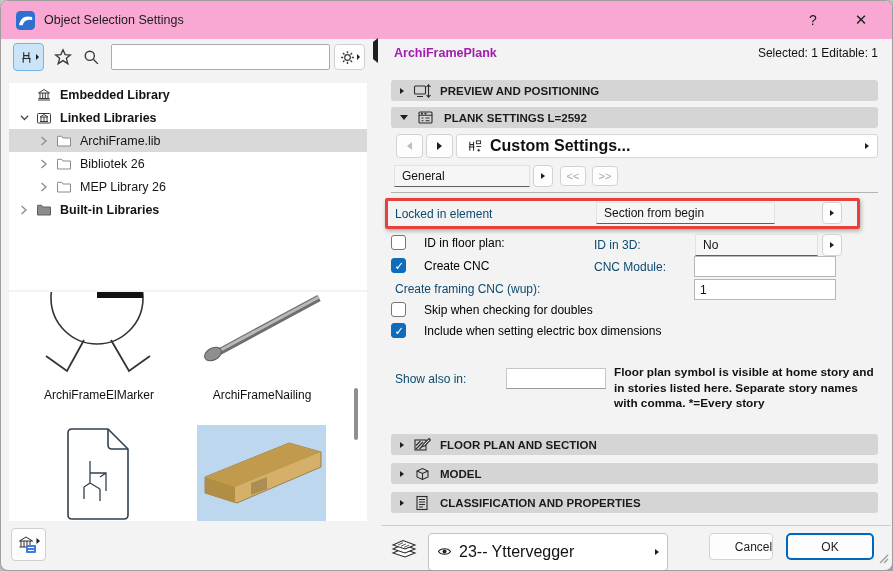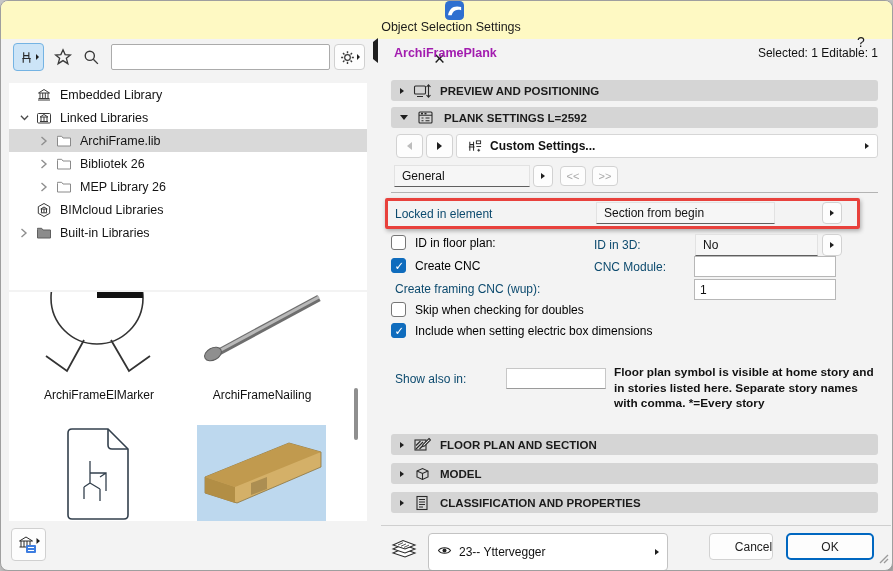--- a/index.html
+++ b/index.html
@@ -2,22 +2,22 @@
 <html><head>
 <meta charset="utf-8">
 <style>
   * { box-sizing: border-box; margin: 0; padding: 0; }
   html,body { background:#c9c9c9; font-family:"Liberation Sans", sans-serif; }
   .win { position:relative; width:893px; height:571px; background:#f3f3f3;
          border:1px solid #9f9f9f; border-radius:8px; overflow:hidden;
          box-shadow:3px 4px 10px rgba(0,0,0,.3); }
 
   
-  .titlebar { position:absolute; left:0; top:0; right:0; height:38px; background:#fef9c3;
-              display:flex; align-items:center;flex-direction:column; }
+  .titlebar { position:absolute; left:0; top:0; right:0; height:38px; background:#f9a8d4;
+              display:flex; align-items:center; }
   .logo { width:19px; height:19px; margin-left:15px; display:flex; }
   .wtitle { margin-left:9px; font-size:12.5px; color:#1b1b1b; }
   .tbtn { border:none; background:transparent; font-size:14px; color:#1b1b1b; width:34px; height:30px;
           display:flex; align-items:center; justify-content:center; cursor:default; }
   .tbtn.help { margin-left:auto; margin-right:14px; }
   .tbtn.close { margin-right:14px; font-size:15px; }
 
   
   .toolbtn { position:absolute; display:flex; align-items:center; justify-content:center; gap:2px;
              background:transparent; border:1px solid transparent; border-radius:4px; }
@@ -30,21 +30,21 @@
   .tri-r.sm { border-left-width:4px;border-top-width:3.5px;border-bottom-width:3.5px; }
   .tri-r.tiny { border-left-width:3.5px;border-top-width:3px;border-bottom-width:3px; }
   .tri-d { width:0;height:0;border-top:5px solid #1e1e1e;border-left:4px solid transparent;border-right:4px solid transparent; }
   .tri-l { width:0;height:0;border-right:5px solid #1e1e1e;border-top:4px solid transparent;border-bottom:4px solid transparent; }
   .tri-l.dis { border-right-color:#bdbdbd; }
 
   
   .tree { position:absolute; left:8px; top:82px; width:358px; height:207px; background:#fff; overflow:hidden; }
   .trow { height:23px; display:flex; align-items:center; font-size:12.5px; color:#141414; }
   .trow.sel { background:#d9d9d9; }
-  .trow.b { font-weight:normal; }
+  .trow.b { font-weight:bold; }
   .chev { width:18px; margin-left:6px; display:flex; justify-content:center; align-items:center; flex:none; }
   .lvl2 .chev { margin-left:26px; }
   .ticon { width:18px; height:17px; margin:0 7px 0 2px; display:flex; align-items:center; justify-content:center; flex:none; }
 
   
   .preview { position:absolute; left:8px; top:291px; width:358px; height:229px; background:#fff; overflow:hidden; }
   .thumb { position:absolute; }
   .pv-label { position:absolute; font-size:12px; color:#111; text-align:center; width:170px; }
   .pv-scroll { position:absolute; left:345px; top:96px; width:4px; height:52px; background:#8f8f8f; border-radius:2px; }
   .lib-opts { position:absolute; left:10px; top:527px; width:35px; height:33px; background:#fdfdfd;
@@ -58,23 +58,23 @@
   .bar { position:absolute; left:10px; width:487px; height:21px; background:#d5d5d5; border-radius:3px;
          display:flex; align-items:center; gap:9px; padding:0 9px; font-weight:bold; font-size:11.5px; color:#1b1b1b; }
   .sicon { width:18px; height:16px; display:flex; align-items:center; justify-content:center; flex:none; }
   .btn { position:absolute; background:#fdfdfd; border:1px solid #d2d2d2; border-radius:4px;
          display:flex; align-items:center; justify-content:center; font-size:11px; color:#222;
          font-family:"Liberation Sans",sans-serif; }
   .btn.dis { color:#a9a9a9; }
   .combo { position:absolute; background:#f6f6f6; border:1px solid #e2e2e2; border-bottom:1px solid #5f5f5f;
            font-size:12px; color:#111; display:flex; align-items:center; padding:0 7px; }
   .drop { position:absolute; background:#fff; border:1px solid #d6d6d6; border-radius:3px;
-          display:flex; align-items:center; font-size:12px; color:#111; padding:0 8px; gap:7px; }
+          display:flex; align-items:center; font-size:16px; color:#111; padding:0 8px; gap:7px; }
   .inp { position:absolute; background:#fff; border:1px solid #b7b7b7; font-size:12px; padding:0 5px; color:#111; }
-  .row { position:absolute; display:flex; align-items:center; gap:9px; }
+  .row { position:absolute; display:flex; align-items:center; gap:18px; }
   .lbl { position:absolute; font-size:12px; color:#0c4a6e;text-align:right; }
   .cb { width:15px; height:15px; border-radius:3px; border:1px solid #767676; background:#fff; position:relative; flex:none; }
   .cb.on { background:#0f6cbd; border-color:#0f6cbd; }
   .cb.on::after { content:"\2713"; position:absolute; left:2.5px; top:-0.5px; color:#fff; font-size:11.5px; }
   .hline { position:absolute; height:1px; background:#b3b3b3; }
   .redbox { position:absolute; left:4px; top:197px; width:475px; height:31px; border:3px solid #e8413c;
             border-radius:2px; box-shadow:1px 2px 4px rgba(0,0,0,.3); pointer-events:none; }
   .help-text { position:absolute; left:233px; top:364px; width:260px; font-size:11.8px; line-height:15.5px;
                color:#111; font-weight:bold; }
   .okbtn { border:2px solid #0067c0 !important; border-radius:5px; font-size:12px; }
@@ -196,33 +196,20 @@
         <svg width="8" height="10" viewBox="0 0 8 10">
             <polyline points="1.5,1 6,5 1.5,9" fill="none" stroke="#8f8f8f" stroke-width="1.4"></polyline>
           </svg>
         </span>
       <span class="ticon">
         <svg viewBox="0 0 16 16" width="16" height="16">
             <path d="M1.5,4.5 v-1.2 h4.2 l1.3,1.7 h7.5 v8 h-13 z" fill="#fff" stroke="#8a8a8a" stroke-width="1"></path>
           </svg>
         </span>
       <span>MEP Library 26</span>
-    </div>
-    <div class="trow b">
-      <span class="chev"></span>
-      <span class="ticon">
-        <svg viewBox="0 0 16 16" width="16" height="16">
-            <g stroke="#3a3a3a" stroke-width="1" fill="none">
-          <polygon points="8,1.5 13.7,4.7 13.7,11.3 8,14.5 2.3,11.3 2.3,4.7"></polygon>
-          <path d="M4.8,7 8,5 11.2,7 Z"></path>
-              <path d="M5.5,7 v3.5 M8,7 v3.5 M10.5,7 v3.5 M4.8,10.8 h6.4"></path>
-            </g>
-          </svg>
-        </span>
-      <span>BIMcloud Libraries</span>
     </div>
     <div class="trow b">
       <span class="chev">
         <svg width="8" height="10" viewBox="0 0 8 10">
             <polyline points="1.5,1 6,5 1.5,9" fill="none" stroke="#8f8f8f" stroke-width="1.4"></polyline>
           </svg>
         </span>
       <span class="ticon">
         <svg viewBox="0 0 16 16" width="16" height="16">
             <path d="M1.5,4.5 v-1.2 h4.2 l1.3,1.7 h7.5 v8 h-13 z" fill="#8c8c8c" stroke="#5f5f5f" stroke-width="1"></path>

